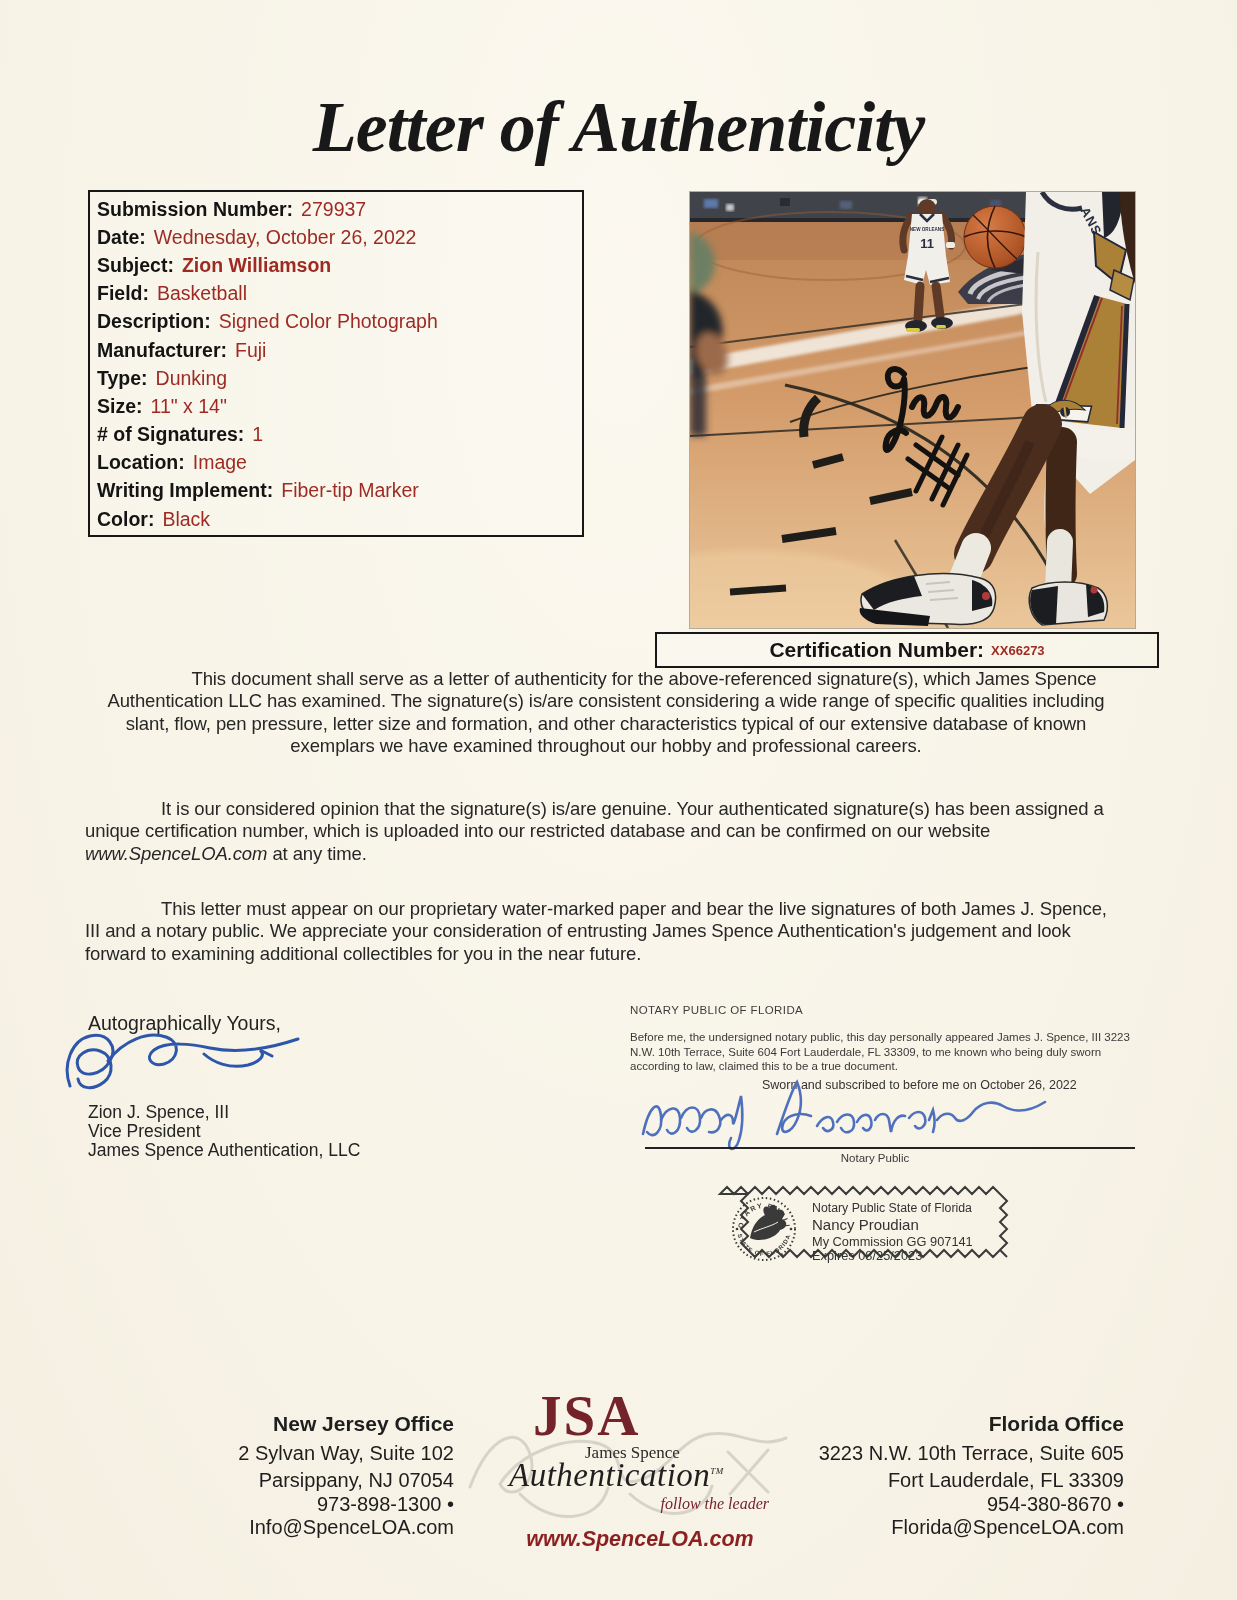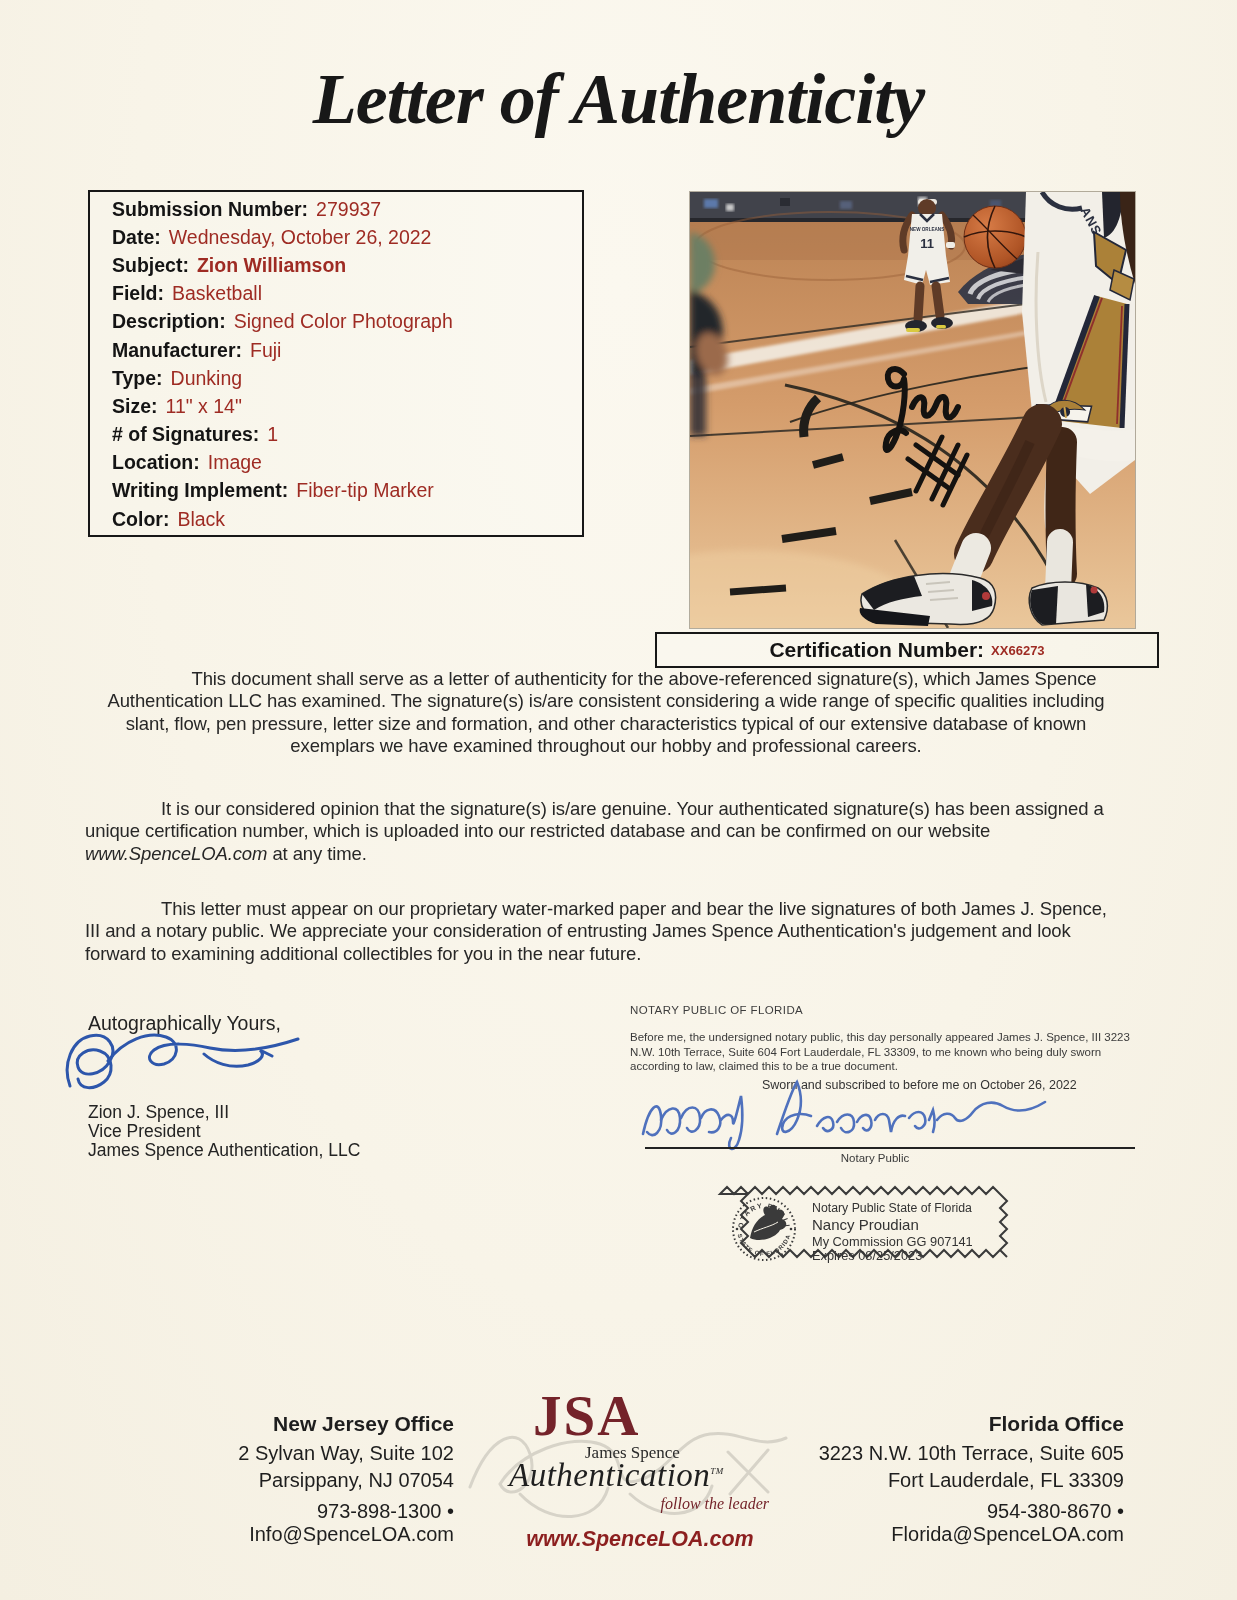--- a/index.html
+++ b/index.html
@@ -1,27 +1,27 @@
 <!DOCTYPE html>
 <html><head>
 <meta charset="utf-8">
 <style>
   html,body{margin:0;padding:0;background:#e8e4d8;}
   .page{position:relative;width:1237px;height:1600px;margin:0 auto;overflow:hidden;
         background:radial-gradient(ellipse at 50% 18%, #fbf8ef 0%, #f8f4e8 55%, #f4efe1 100%);
         font-family:"Liberation Sans",sans-serif;color:#1d1d1d;}
   .abs{position:absolute;}
   
-  .title{left:0;right:0;top:58px;text-align:center;
+  .title{left:0;right:0;top:86px;text-align:center;
          font-family:"Liberation Serif",serif;font-style:italic;font-weight:bold;
          font-size:72px;letter-spacing:-1px;color:#181818;}
   
   .info-box{left:88px;top:190px;width:492px;border:2.5px solid #171717;background:rgba(255,255,255,0.12);
             padding:3px 0 2px 0;}
-  .info-row{height:28.2px;display:flex;align-items:center;padding-left:22px;white-space:nowrap;}
+  .info-row{height:28.2px;display:flex;align-items:center;padding-left:7px;white-space:nowrap;}
   .info-row .lbl{font-weight:bold;font-size:19.5px;color:#141414;}
   .info-row .val{font-size:19.5px;color:#9e2b23;margin-left:8px;}
   .info-row.bold-val .val{font-weight:bold;}
   
   .photo{left:690px;top:192px;width:445px;height:436px;outline:1px solid rgba(90,80,60,.45);}
   
   .cert-box{left:655px;top:632px;width:500px;height:32px;border:2.5px solid #171717;
             display:flex;align-items:center;justify-content:center;background:rgba(255,255,255,0.10);}
   .cert-box .lbl{font-weight:bold;font-size:21px;color:#141414;}
   .cert-box .num{font-weight:bold;font-size:13px;color:#9e2b23;margin-left:7px;text-align:right;}
@@ -38,21 +38,21 @@
   .notary-statement{left:630px;top:1030px;width:522px;font-size:11.5px;line-height:14.6px;color:#3a3a3a;}
   .sworn-line{left:762px;top:1078px;font-size:12.5px;color:#333;}
   .notary-rule{left:645px;top:1147px;width:490px;border-top:2px solid #222;height:0;}
   .notary-label{left:630px;top:1152px;width:490px;text-align:center;font-size:11.5px;color:#3a3a3a;}
   
   .stamp{left:712px;top:1180px;width:302px;height:96px;}
   
   .office{width:340px;text-align:right;color:#1e1e1e;}
   .office .o-title{font-weight:bold;font-size:21px;margin-bottom:4px;}
   .office .o-line{font-size:20px;line-height:26.5px;}
-  .office .o-contact{font-size:20px;margin-top:7px;}
+  .office .o-contact{font-size:20px;margin-top:0;}
   .office-nj{left:114px;top:1412px;} .office-fl{left:784px;top:1412px;}
   .logo-block{left:505px;top:1385px;width:270px;height:175px;}
   .logo-watermark{left:458px;top:1392px;width:340px;height:145px;}
   .jsa-big{position:absolute;left:28px;top:2px;font-family:"Liberation Serif",serif;font-weight:bold;
            font-size:57px;color:#74232a;letter-spacing:2px;line-height:1;}
   .jsa-james{position:absolute;left:80px;top:58px;font-family:"Liberation Serif",serif;
              font-size:17px;color:#2a2a2a;}
   .jsa-auth{position:absolute;left:4px;top:72px;font-family:"Liberation Serif",serif;
             font-size:33px;color:#1f1f1f;letter-spacing:.5px;font-style:italic;}
   .jsa-auth sup{font-size:9px;}

